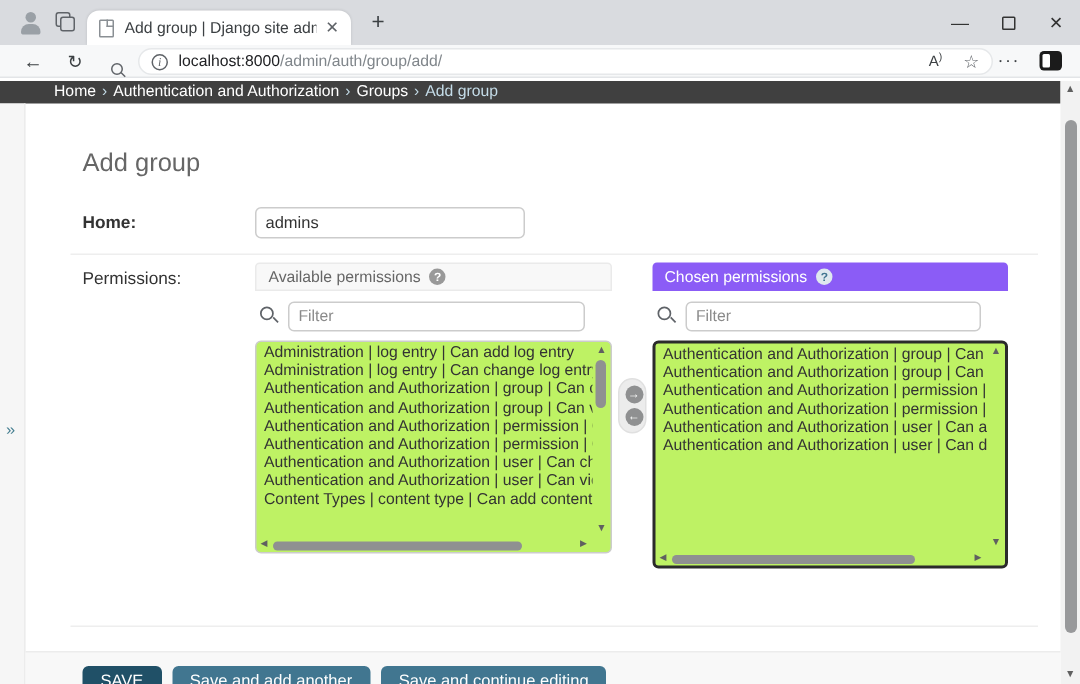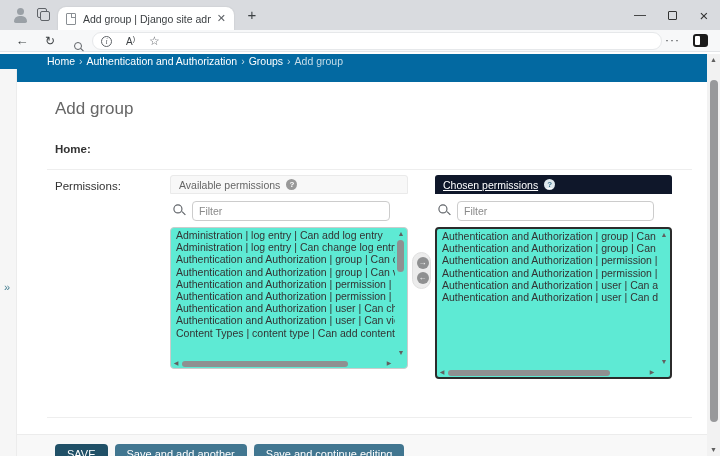--- a/index.html
+++ b/index.html
@@ -42,21 +42,21 @@
   .pill-ico { flex:0 0 auto; color:#3c4043; font-size:11px; margin-left:14px; }
   .readaloud { font-size:10px; position:relative; }
   .readaloud:after { content:")"; font-size:7px; position:relative; top:-4px; }
   .star { font-size:12px; color:#5f6368; }
   .more-btn { position:absolute; right:40px; top:0; height:22px; line-height:20px; color:#3c4043; font-size:12px; letter-spacing:1px; }
   .sidebarpanel-btn { position:absolute; right:12px; top:4px; width:15px; height:13px; background:#1b1b1b; border-radius:3px; }
   .sidebarpanel-btn:before { content:""; position:absolute; left:2px; top:2px; width:5px; height:9px; background:#fff; border-radius:1px; }
 
   
   .page { position:absolute; top:52px; left:0; width:720px; height:404px; background:#fff; }
-  .breadcrumbs { position:absolute; top:2px; left:0; width:707px; height:28px; background:#0369a1; color:#c4dce8; font-size:10.5px; line-height:15px; padding-left:47px; white-space:nowrap; }
+  .breadcrumbs { position:absolute; top:2px; left:0; width:707px; height:15px; background:#404040; color:#c4dce8; font-size:10.5px; line-height:15px; padding-left:36px; white-space:nowrap; }
   .breadcrumbs a { color:#ffffff; text-decoration:none; }
   .bc-sep { color:#c4dce8; padding:0 4px; }
 
   
   .page-scrollbar { position:absolute; top:2px; right:0; width:13px; height:402px; background:#f2f2f2; }
   .sb-arrow { position:absolute; left:0; width:13px; height:12px; text-align:center; font-size:7px; color:#606060; line-height:12px; }
   .page-scrollbar .thumb { position:absolute; left:2.5px; top:26px; width:8px; height:342px; background:#98999b; border-radius:5px; }
 
   
   .nav-strip { position:absolute; left:0; top:17px; width:17px; height:387px; background:#f6f6f6; border-right:1px solid #ececec; }
@@ -72,30 +72,30 @@
   .divider-1 { top:100px; }
   .divider-2 { top:348px; }
   .perm-label { left:38px; top:111px; }
 
   
   .sel-col { position:absolute; top:106px; }
   .col-available { left:153px; width:238px; }
   .col-chosen { left:418px; width:237px; }
   .sel-header { height:19px; font-size:10.5px; display:flex; align-items:center; padding-left:8px; border-radius:3px 3px 0 0; }
   .col-available .sel-header { background:#f8f8f8; border:1px solid #eaeaea; color:#666; }
-  .col-chosen .sel-header { background:#0f172a; color:#fff;text-decoration:underline; }
+  .col-chosen .sel-header { background:#8b5cf6; color:#fff; }
   .help-ico { width:11px; height:11px; border-radius:50%; font-size:8px; font-weight:bold; line-height:11px; text-align:center; margin-left:6px; }
   .col-available .help-ico { background:#999; color:#fff; }
   .col-chosen .help-ico { background:#dfe9ee; color:#417690; }
   .filter-row { position:absolute; top:26px; left:0; right:16px; height:20px; }
   .filter-mag { position:absolute; left:4px; top:4px; transform:scale(1.15); }
   .filter-input { position:absolute; left:22px; top:0; right:2px; height:20px; border:1px solid #ccc; border-radius:4px; font-size:10.5px; color:#333; padding:0 6px; font-family:"Liberation Sans", sans-serif; }
   .filter-input::placeholder { color:#8a8a8a; }
 
-  .sel-box { position:absolute; top:52px; left:0; right:0; background:#5eead4; overflow:hidden; }
+  .sel-box { position:absolute; top:52px; left:0; right:0; background:#bef264; overflow:hidden; }
   .col-available .sel-box { height:142px; border:1px solid #ccc; border-radius:4px; }
   .col-chosen .sel-box { height:152px; border:2px solid #2b2b2b; border-radius:4px; }
   .opt-list { position:absolute; left:0; top:1px; right:12px; bottom:10px; overflow:hidden; }
   .opt { font-size:10.5px; line-height:12.2px; color:#333; padding-left:5px; white-space:nowrap; overflow:hidden; }
 
   .vscroll { position:absolute; top:0; right:0; width:12px; bottom:9px; }
   .vscroll .sb-arrow { width:12px; }
   .vscroll .thumb { position:absolute; left:2px; width:7px; background:#8f9091; border-radius:4px; }
   .hscroll { position:absolute; left:0; right:0; bottom:0; height:9px; }
   .hs-arrow { position:absolute; top:0; width:10px; height:9px; font-size:6px; color:#606060; line-height:9px; text-align:center; }
@@ -143,20 +143,21 @@
       <div class="winbtn" style="font-size:15px;">×</div>
     </div>
   </div>
 
   <div class="toolbar">
     <div class="nav-ico back-ico">←</div>
     <div class="nav-ico refresh-ico">↻</div>
     <div class="nav-ico search-ico"><span class="mag"></span></div>
     <div class="address-pill">
       <div class="info-ico">i</div>
+      <div class="url"><span class="host">localhost:8000</span><span class="path">/admin/auth/group/add/</span></div>
       <div class="pill-ico readaloud">A</div>
       <div class="pill-ico star">☆</div>
     </div>
     <div class="more-btn">···</div>
     <div class="sidebarpanel-btn"></div>
   </div>
 
   <div class="page">
 
     <div class="breadcrumbs"><a href="#">Home</a><span class="bc-sep">›</span><a href="#">Authentication and Authorization</a><span class="bc-sep">›</span><a href="#">Groups</a><span class="bc-sep">›</span><span>Add group</span></div>
@@ -168,20 +169,21 @@
     </div>
 
     <div class="nav-strip">
       <div class="nav-toggle">»</div>
     </div>
 
     <div class="content">
       <div class="page-title">Add group</div>
 
       <div class="field-label name-label">Home:</div>
+      <input class="name-input" value="admins" style="">
 
       <div class="row-divider divider-1"></div>
 
       <div class="field-label perm-label">Permissions:</div>
 
       <div class="sel-col col-available">
         <div class="sel-header">
           <span>Available permissions</span>
           <span class="help-ico">?</span>
         </div>

